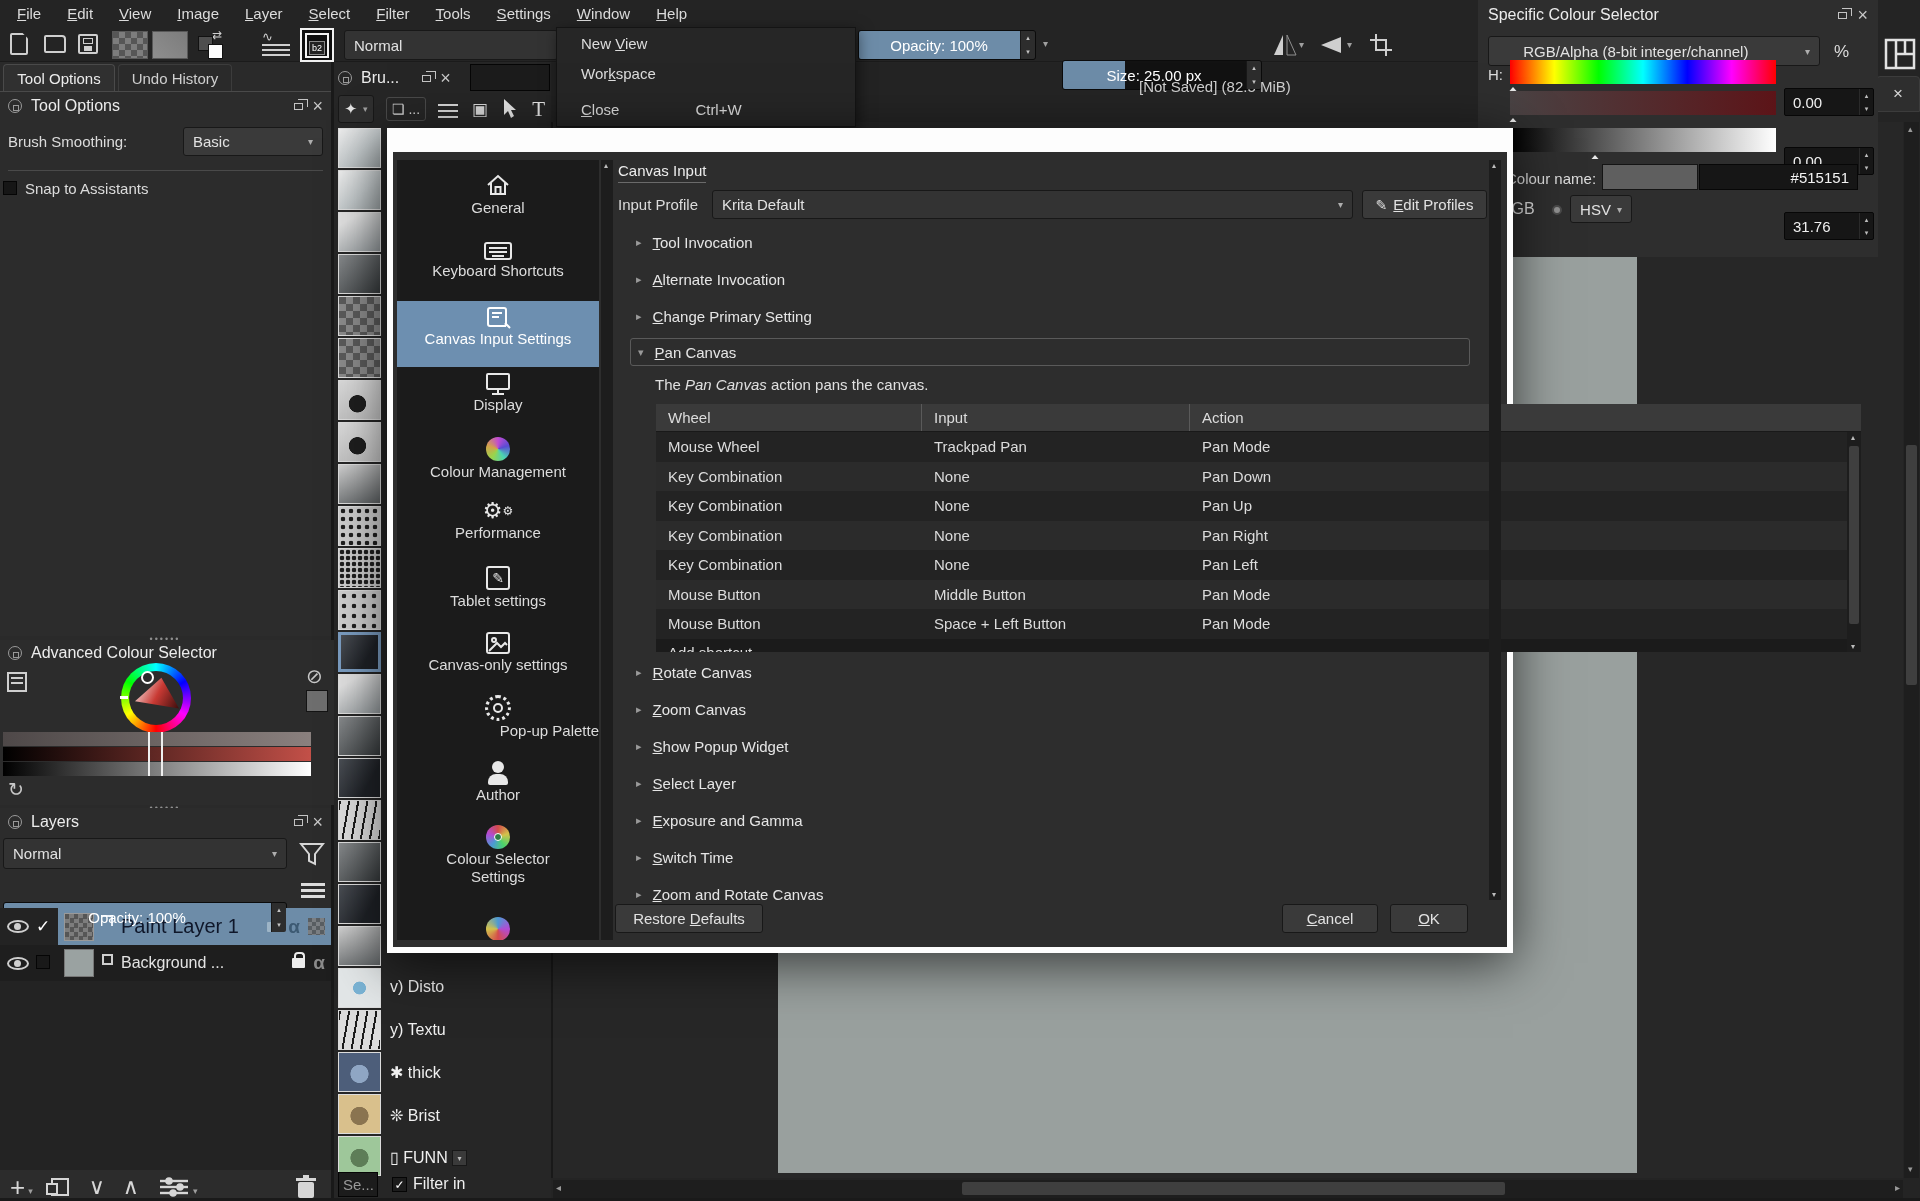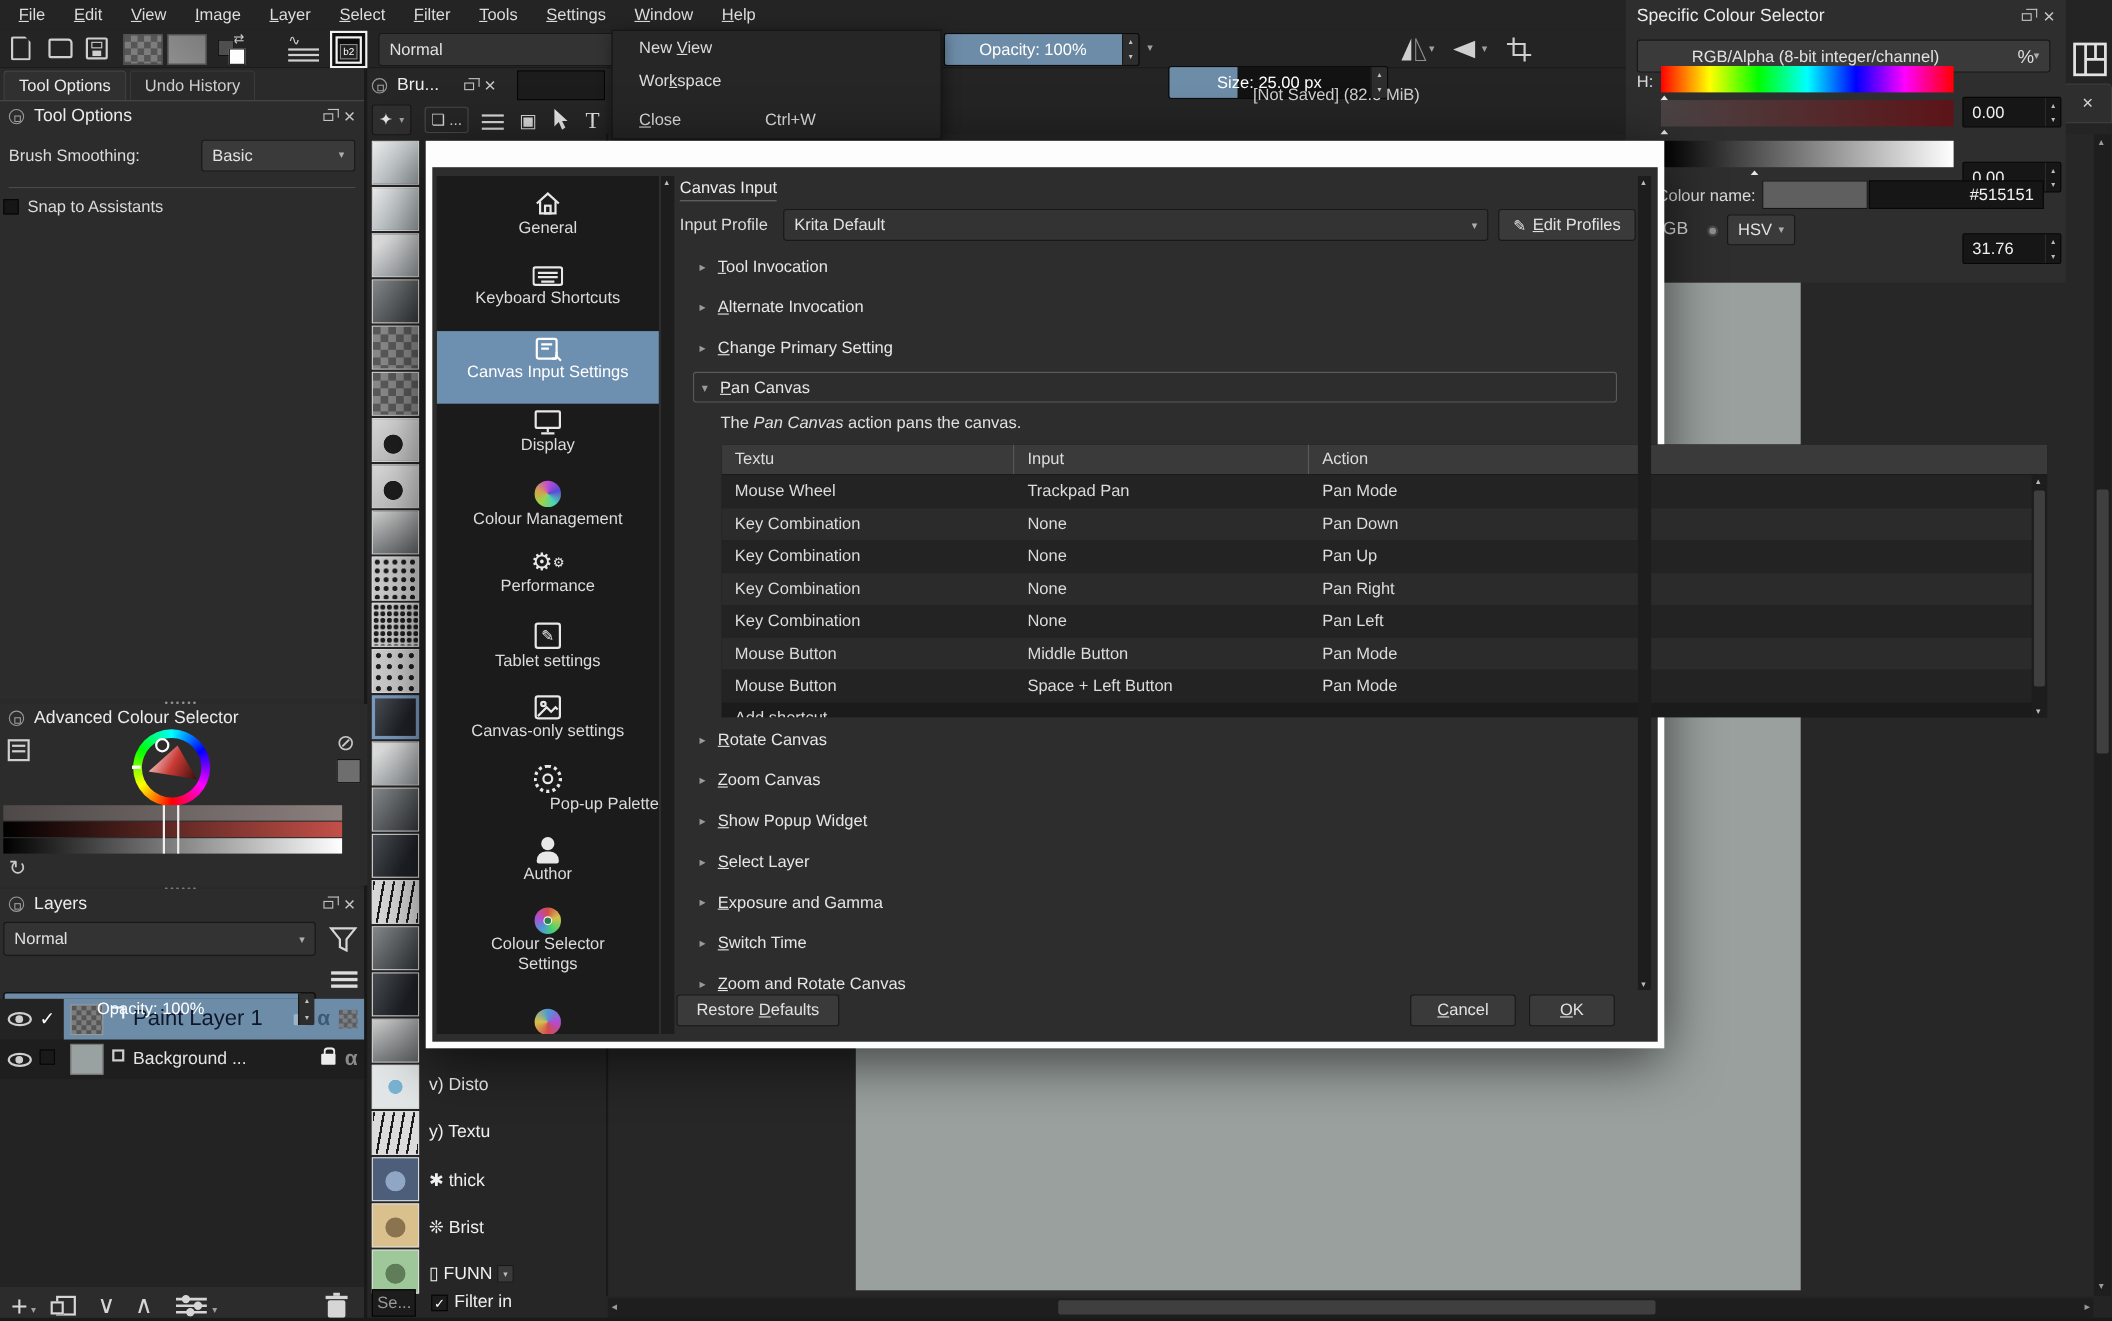--- a/index.html
+++ b/index.html
@@ -384,21 +384,21 @@
   <span class="p" style="left:4px;bottom:4px;color:#9a9a9a;font-size:9px">▾</span>
 </div>
 <div class="p" style="left:0;top:1198px;width:1920px;height:3px;background:#1a1a1a"></div>
 
 <div class="p" style="left:1478px;top:0;width:400px;height:257px;background:#2e2e2e;z-index:20">
   <div class="row" style="height:30px;padding:0 10px;gap:10px">
     <span style="font-size:16px;color:#ececec">Specific Colour Selector</span>
     <span style="margin-left:auto" class="flo"></span>
     <span class="wico" style="font-size:18px">×</span>
   </div>
-  <div class="p combo" style="left:10px;top:36px;width:376px;height:30px;">
+  <div class="p combo" style="left:10px;top:36px;width:332px;height:30px;">
     <span style="margin:0 auto">RGB/Alpha (8-bit integer/channel)</span>
       <span class="ar">▾</span>
   </div>
   <span class="p" style="left:356px;top:42px;font-size:17px;color:#dcdcdc">%</span>
 
   <span class="p" style="left:10px;top:66px">H:</span>
   <div class="p" style="left:32px;top:60px;width:266px;height:24px;background:linear-gradient(to right,#f00,#ff0,#0f0,#0ff,#00f,#f0f,#f00)"></div>
   <div class="p tri-up" style="left:30px;top:86px;transform:scale(.7)"></div>
   <div class="p spinbox" style="left:306px;top:58px;width:90px;height:28px">
       <span>0.00</span>
@@ -584,21 +584,21 @@
     <div class="p sec" style="left:237px;top:186px;width:840px;height:28px;border:1px solid #5a5a5a;border-radius:3px;padding-left:7px">
       <span class="ch">▾</span>
         <span class="dsec" style="display:inline-block">Pan Canvas</span>
     </div>
     <div class="p" style="left:262px;top:224px;color:#e0e0e0">
       <span>The </span><i>Pan Canvas</i><span> action pans the canvas.</span>
     </div>
 
     <div class="p" style="left:263px;top:252px;width:1205px;height:248px;overflow:hidden;background:#1f1f1f">
       <div class="hrow" style="height:28px;background:#3a3a3a;border-bottom:1px solid #191919">
-        <div style="border-right:1px solid #5a5a5a;height:100%;line-height:27px">Textu</div>
+        <div style="border-right:1px solid #5a5a5a;height:100%;line-height:27px">Wheel</div>
         <div style="border-right:1px solid #5a5a5a;height:100%;line-height:27px">Input</div>
         <div style="height:100%;line-height:27px">Action</div>
       </div>
       <div class="hrow" style="background:#232323">
           <div>Mouse Wheel</div>
           <div>Trackpad Pan</div>
           <div>Pan Mode</div>
         </div>
       <div class="hrow" style="background:#2b2b2b">
           <div>Key Combination</div>

